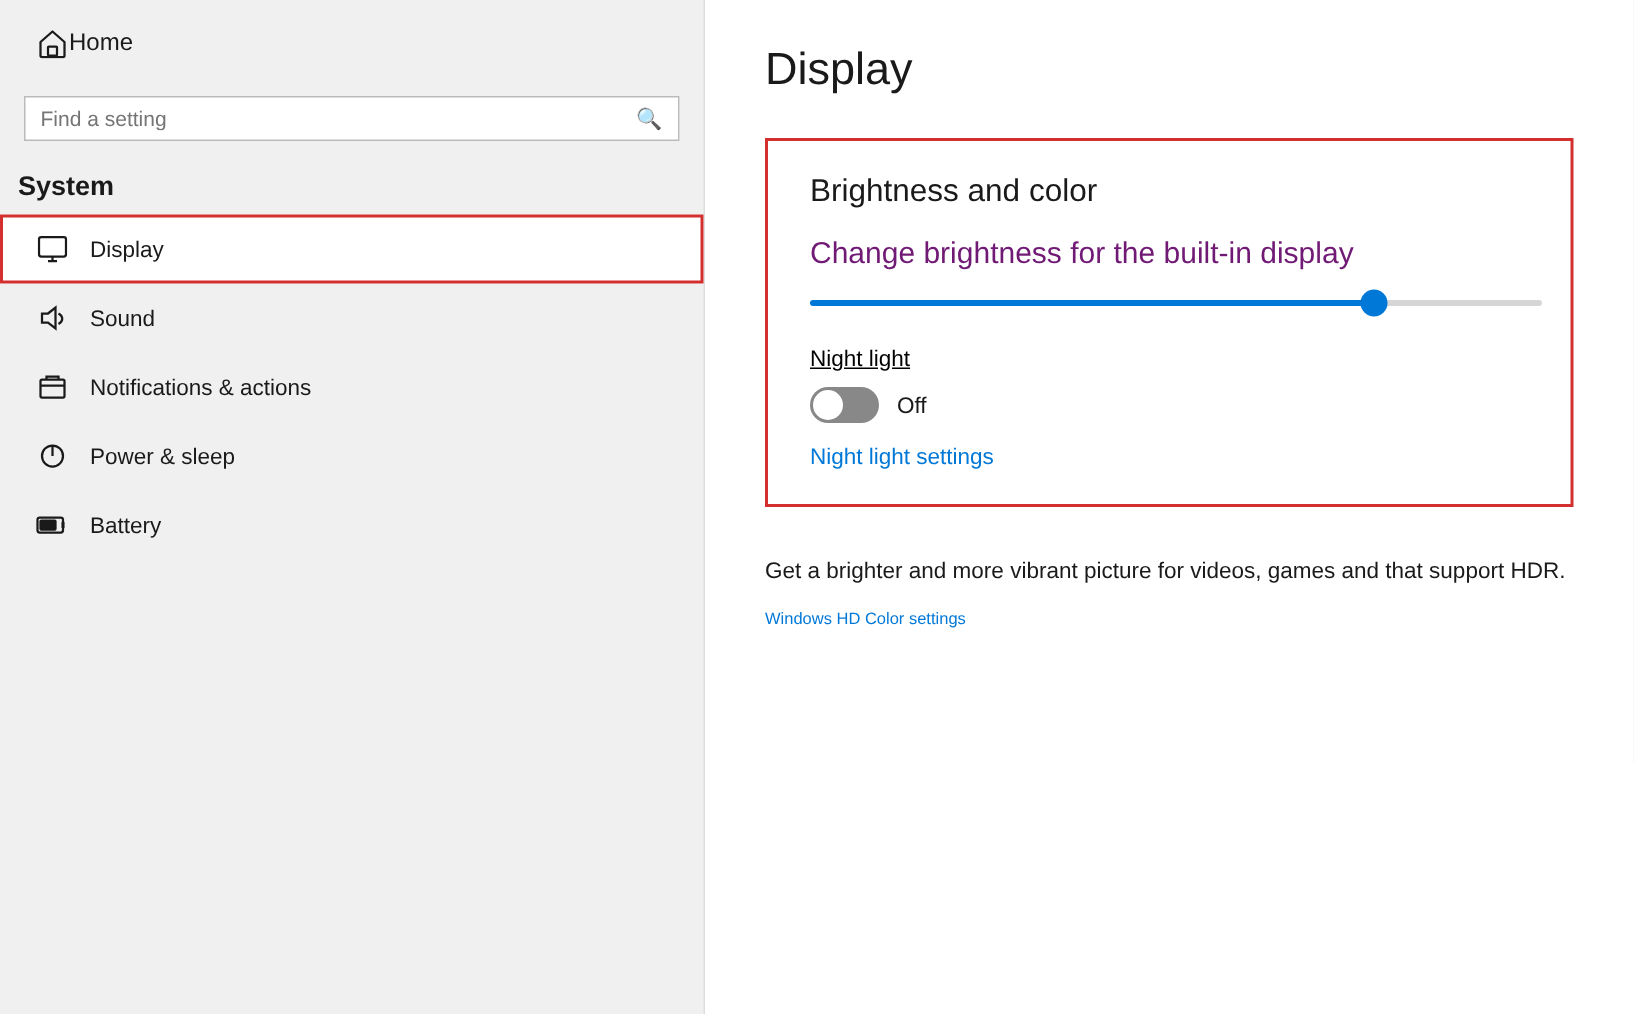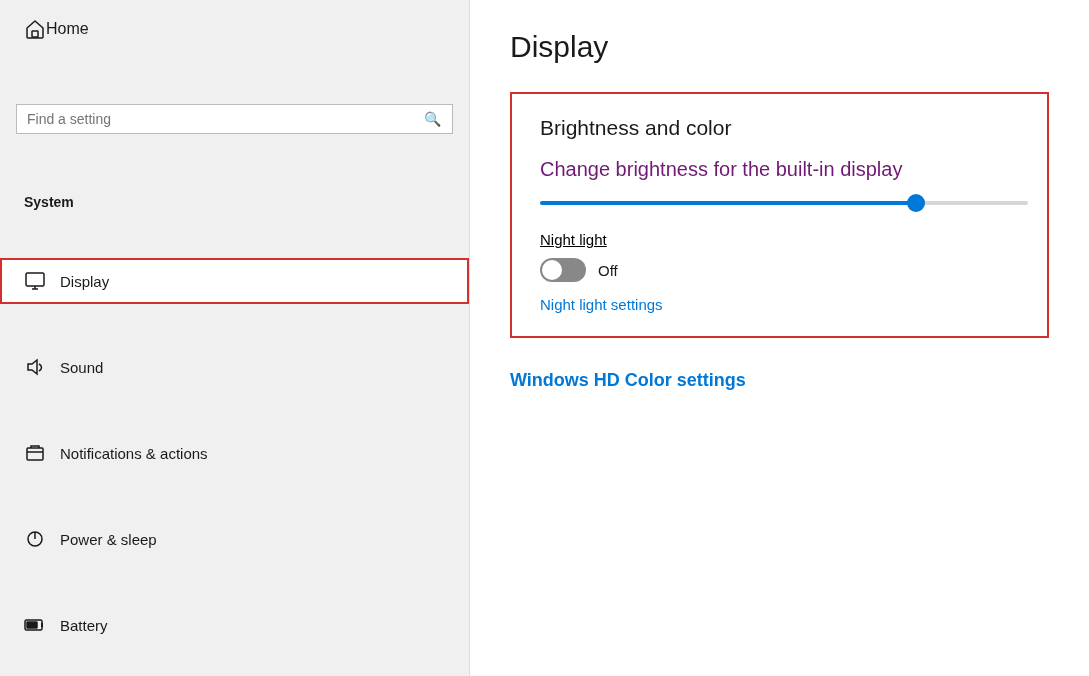--- a/index.html
+++ b/index.html
@@ -14,21 +14,20 @@
 
     
     .sidebar {
       width: 470px;
       background: #f0f0f0;
       display: flex;
       flex-direction: column;
       padding: 0;
       flex-shrink: 0;
       border-right: 1px solid #ddd;
-      gap: 40px;
     }
 
     .sidebar-home {
       display: flex;
       align-items: center;
       padding: 18px 24px;
       font-size: 16px;
       color: #1a1a1a;
       cursor: pointer;
     }
@@ -48,24 +47,24 @@
       font-size: 14px;
       color: #6d28d9;
       flex: 1;
     }
     .sidebar-search .search-icon-wrap {
       color: #555;
       font-size: 14px;
     }
 
     .sidebar-section-label {
-      font-size: 14px;
+      font-size: 18px;
       font-weight: 700;
       color: #1a1a1a;
-      padding: 6px 24px 8px 24px;
+      padding: 6px 24px 8px 12px;
     }
 
     .sidebar-item {
       display: flex;
       align-items: center;
       padding: 12px 24px;
       font-size: 15px;
       color: #1a1a1a;
       cursor: pointer;
       gap: 14px;
@@ -208,24 +207,23 @@
 
     .hd-color-desc {
       font-size: 15px;
       color: #1a1a1a;
       margin-bottom: 10px;
       line-height: 1.5;
     }
 
     .hd-color-link {
       color: #0078d7;
-      font-size: 18px;
+      font-size: 11px;
       cursor: pointer;
       text-decoration: none;
-      font-weight: bold;
     }
 
     
     .home-icon-svg { width: 20px; height: 20px; }
     
     .display-icon-svg { width: 20px; height: 20px; }
   </style>
 </head>
 <body>
 
@@ -321,15 +319,16 @@
       <div class="toggle-switch">
         <div class="toggle-knob"></div>
       </div>
       <span class="toggle-off-label">Off</span>
     </div>
 
     <a class="night-light-settings-link" href="#">Night light settings</a>
   </div>
 
   <div class="section-regular">
+    <p class="hd-color-desc">Get a brighter and more vibrant picture for videos, games and that support HDR.</p>
     <a class="hd-color-link" href="#">Windows HD Color settings</a>
   </div>
 </div>
 
 </body></html>

